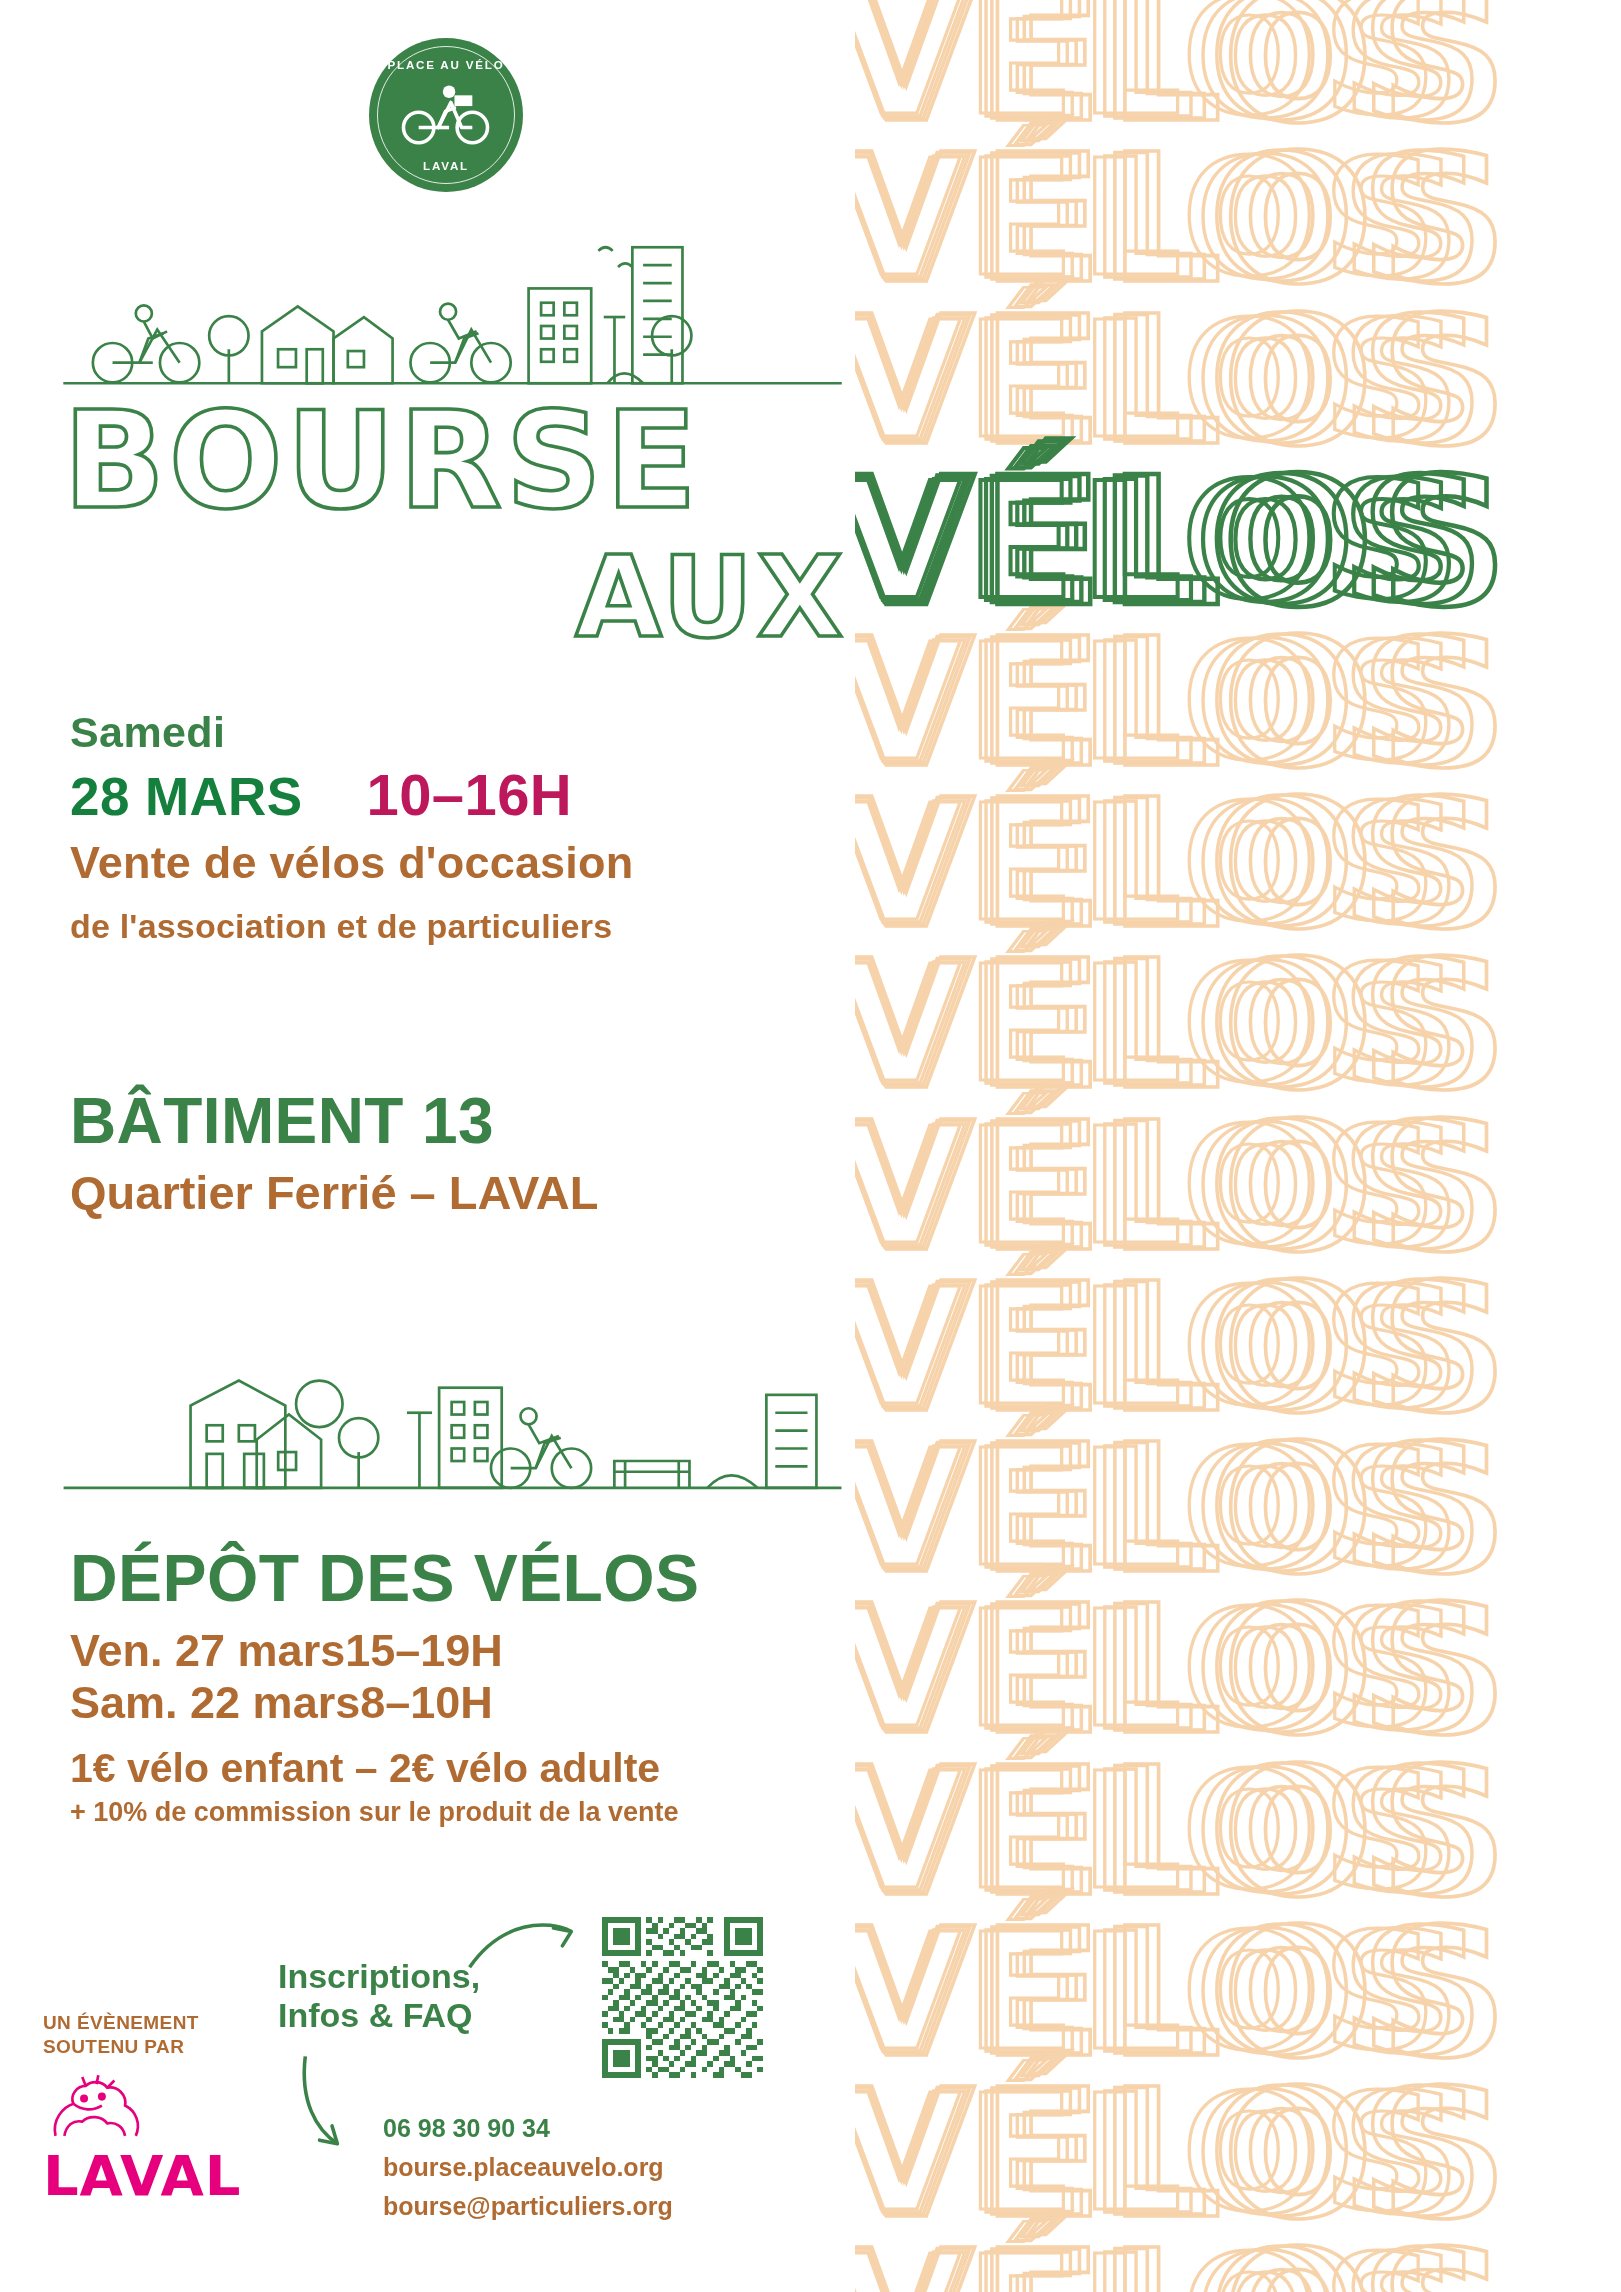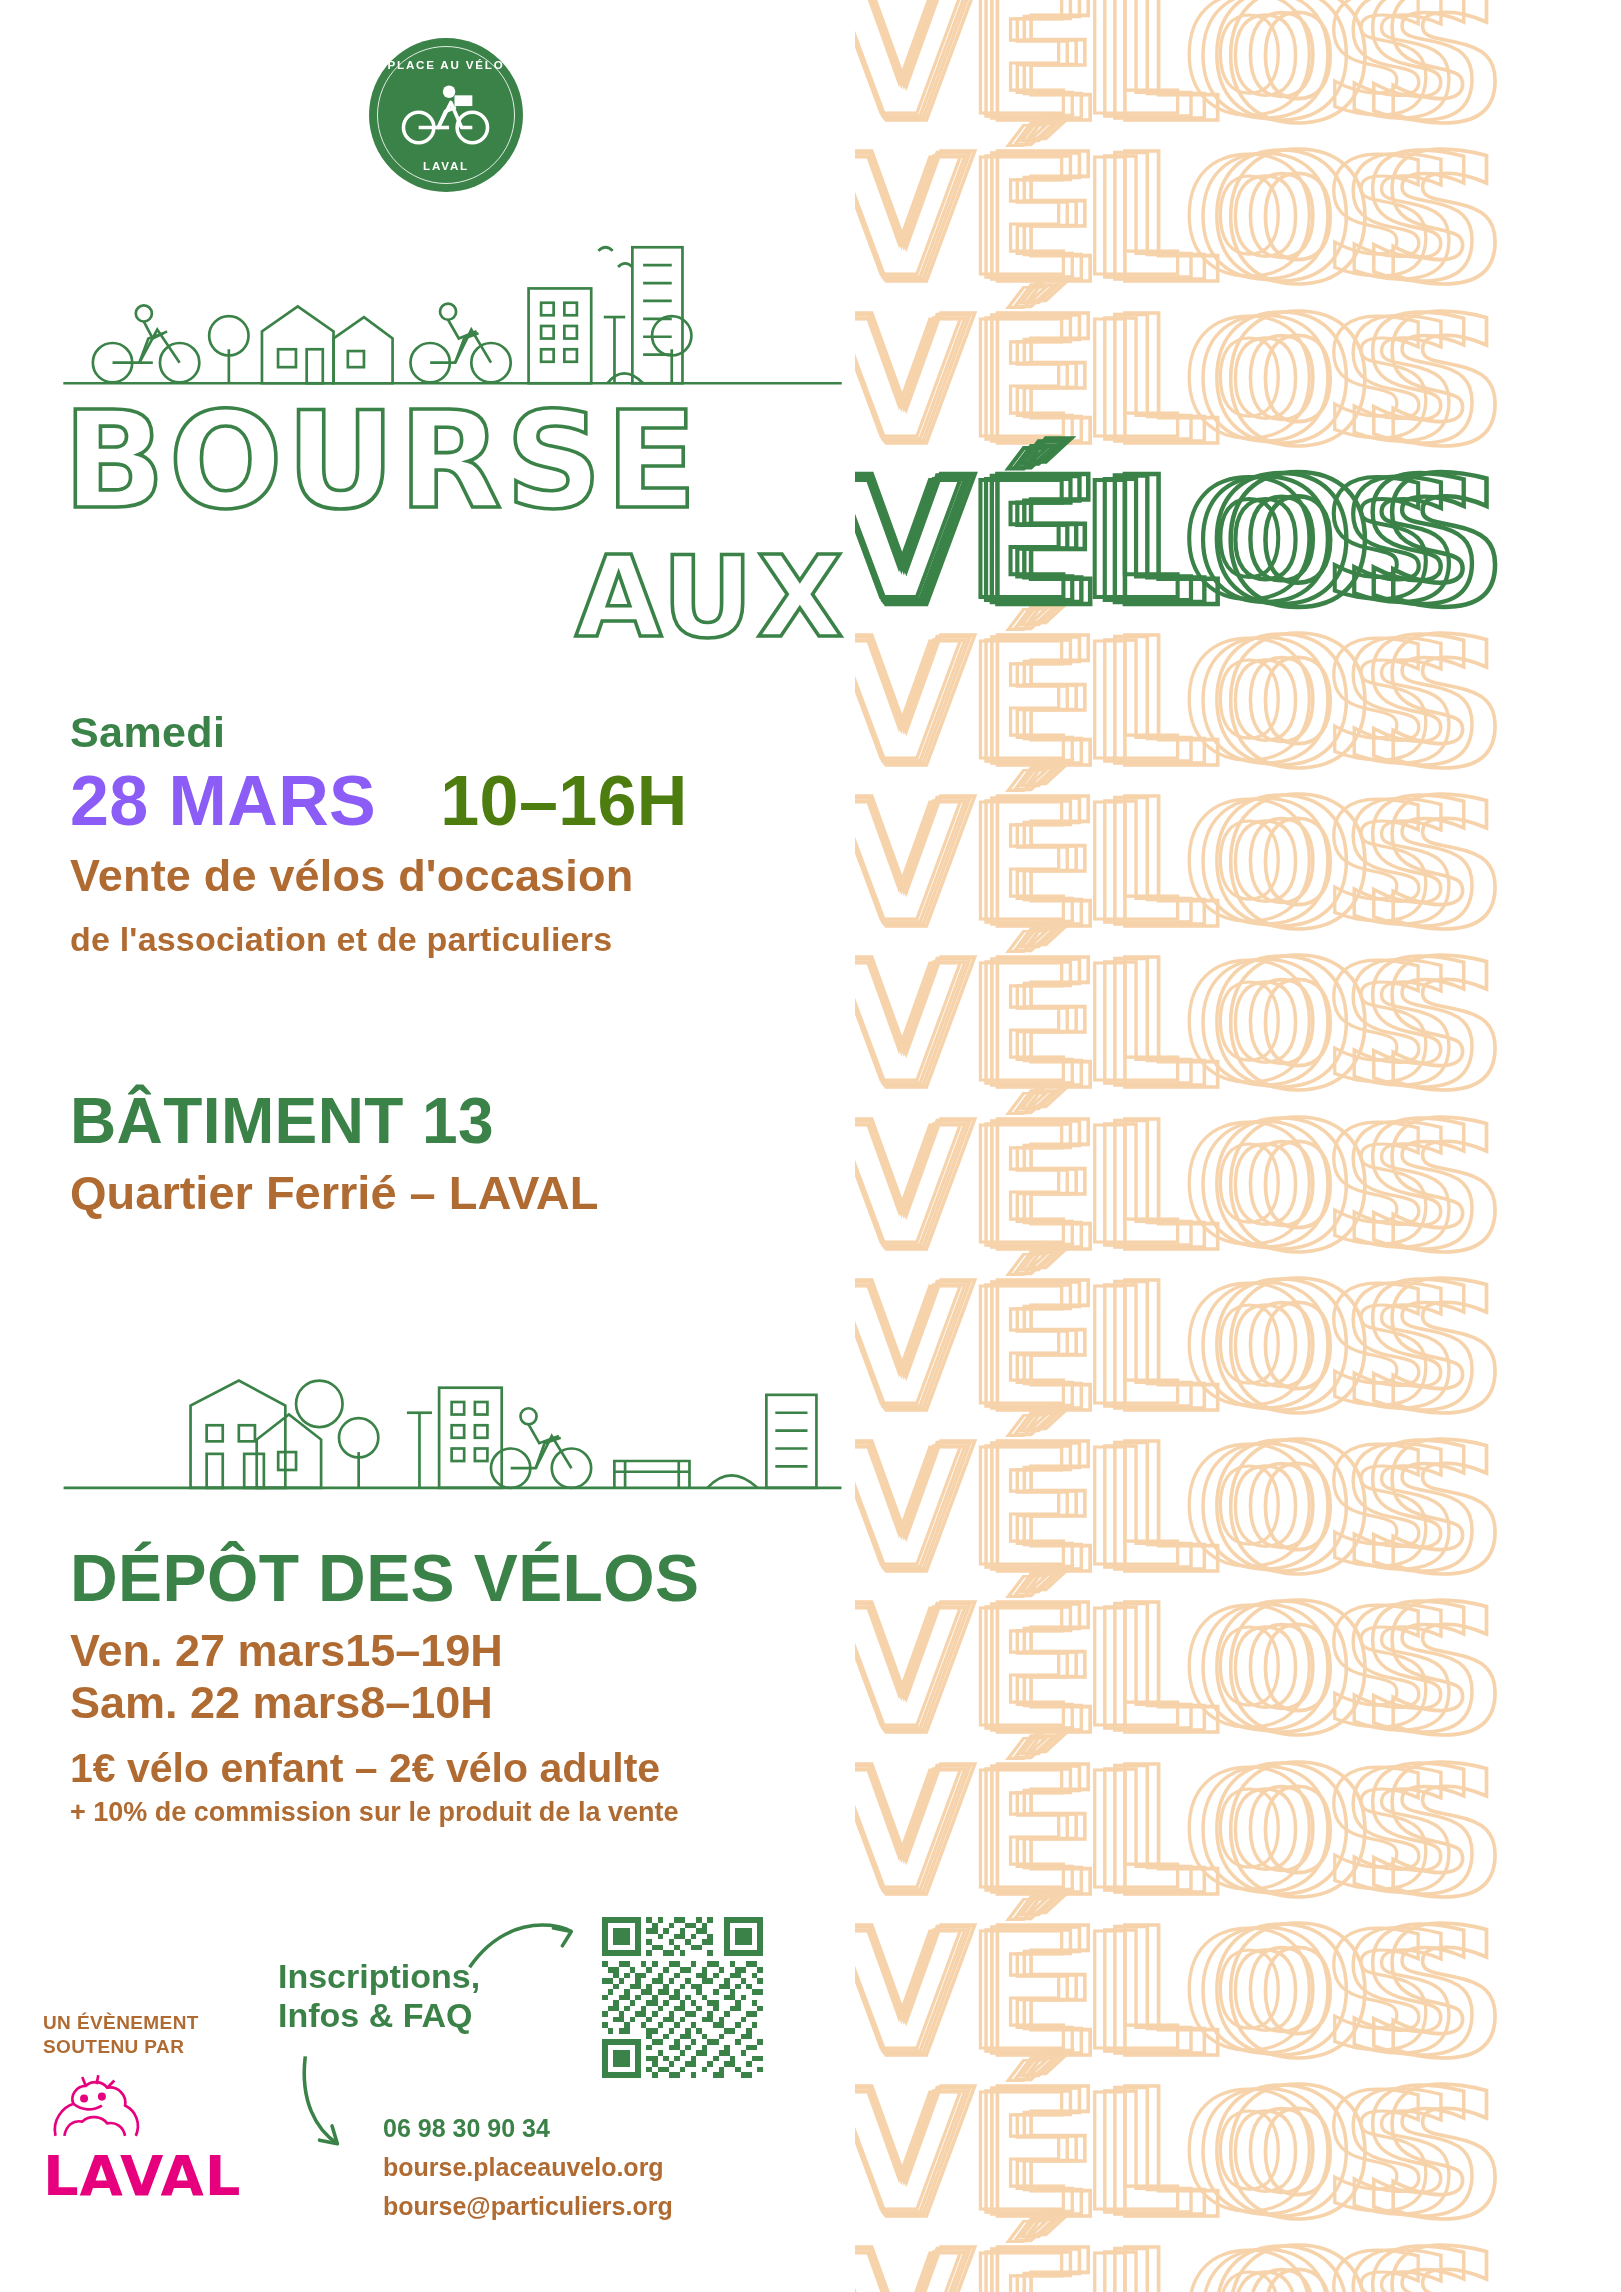--- a/index.html
+++ b/index.html
@@ -93,22 +93,22 @@
     letter-spacing:3.6px;
     line-height:1.0;
   }
   .hl-bourse{font-size:134px;}
   .hl-aux{font-size:112px;text-align:right;padding-right:13.4px;margin-top:12.5px;}
 
   
   .block{position:absolute;left:70px;}
   .lbl-samedi{font-size:43px;font-weight:700;color:#3a8247;letter-spacing:0.4px;}
   .row-date{display:flex;align-items:baseline;gap:64px;margin-top:3.6px;}
-  .date-big{font-size:70px;font-weight:700;color:#8b5cf6;letter-spacing:0.4px;}
-  .time-big{font-size:70px;font-weight:700;color:#4d7c0f;letter-spacing:0.4px;}
+  .date-big{font-size:53px;font-weight:700;color:#15803d;letter-spacing:0.4px;}
+  .time-big{font-size:58px;font-weight:700;color:#be185d;letter-spacing:0.4px;}
   .sub-1{font-size:45px;font-weight:700;color:#b06b33;margin-top:9px;letter-spacing:0.2px;}
   .sub-2{font-size:34px;font-weight:700;color:#b06b33;margin-top:18px;letter-spacing:0.2px;}
 
   .venue-title{font-size:64px;font-weight:700;color:#3a8247;letter-spacing:0.4px;}
   .venue-sub{font-size:47px;font-weight:700;color:#b06b33;margin-top:7.2px;}
 
   .depot-title{font-size:66px;font-weight:700;color:#3a8247;letter-spacing:0.4px;}
   .depot-row{display:flex;justify-content:flex-start;width:721px;font-size:45px;font-weight:700;color:#b06b33;margin-top:9px;}
   .price-line{font-size:41px;font-weight:700;color:#b06b33;margin-top:16px;}
   .commission{font-size:27px;font-weight:700;color:#b06b33;margin-top:5.4px;}

